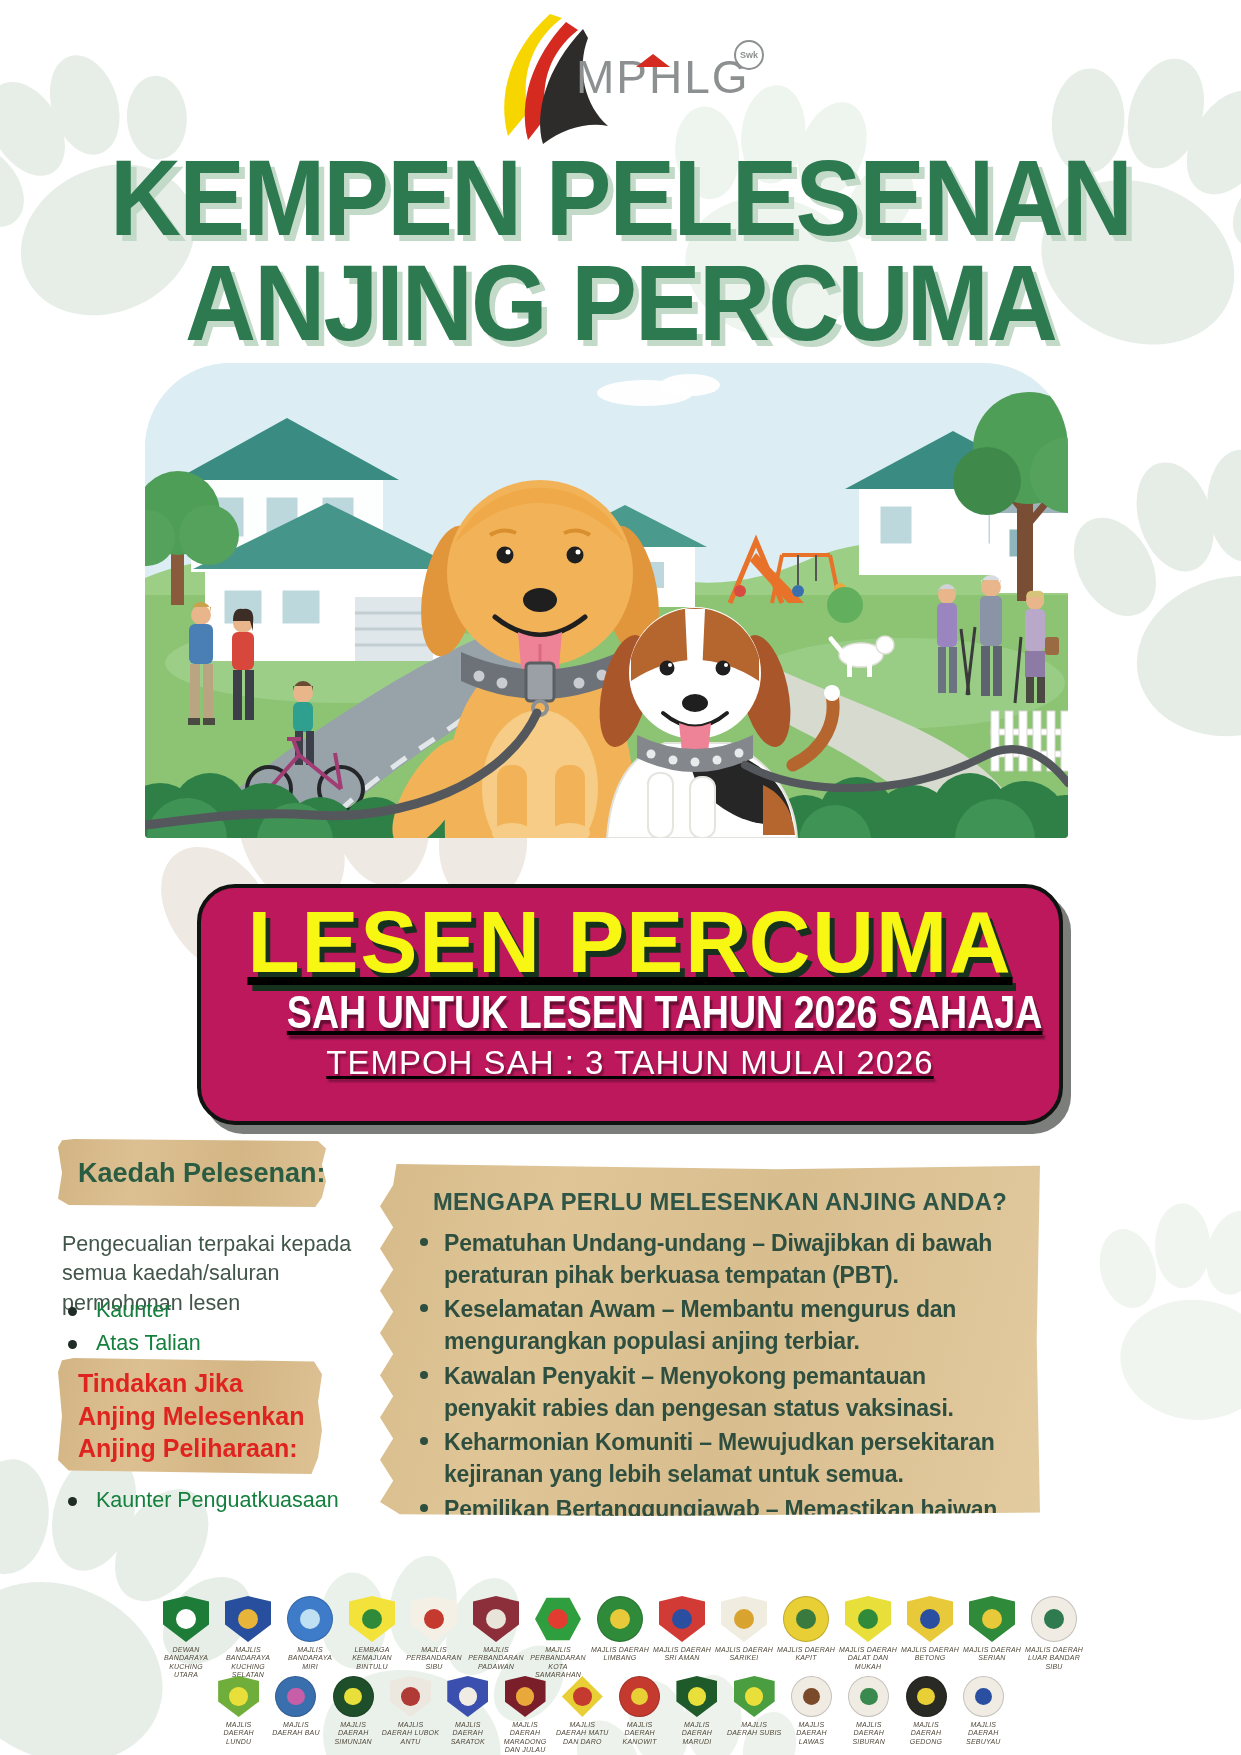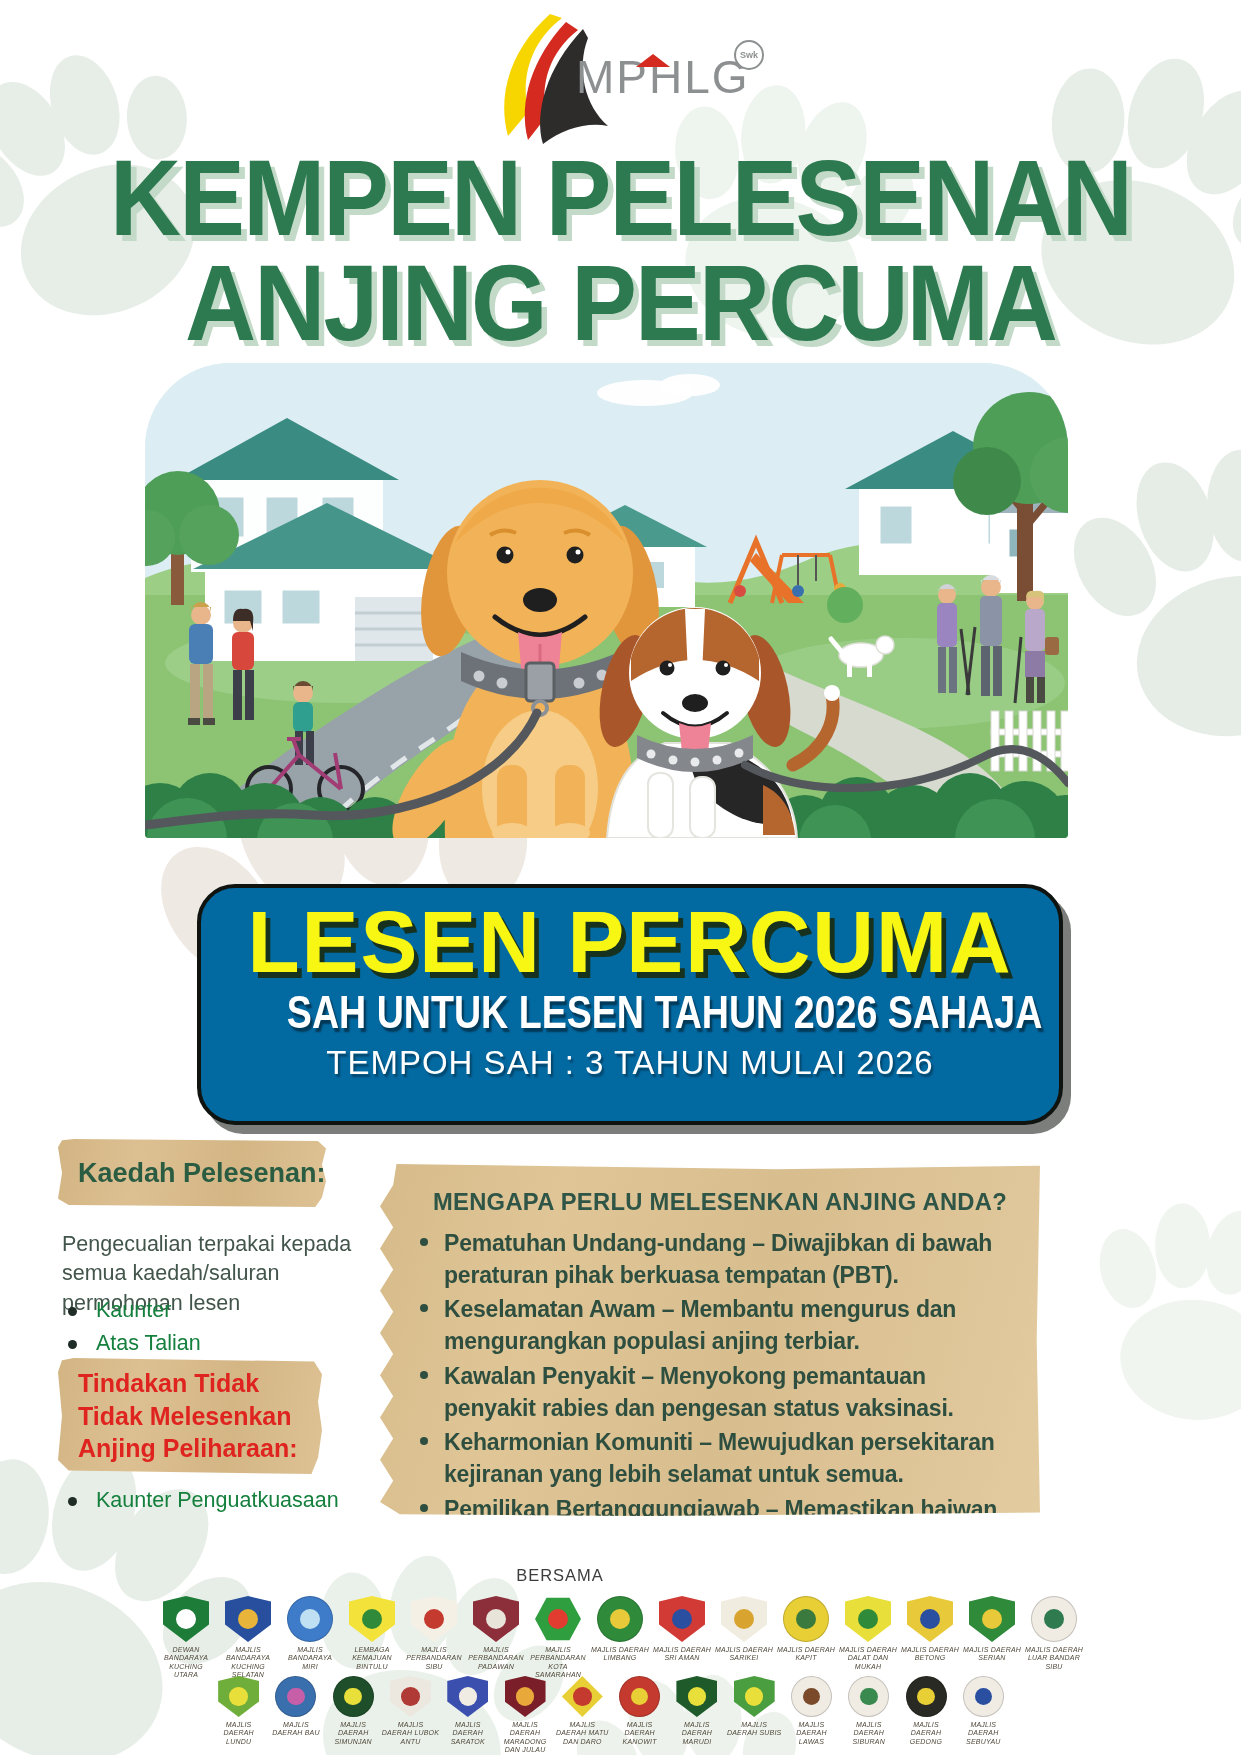--- a/index.html
+++ b/index.html
@@ -36,23 +36,24 @@
   }
   .title .line{display:block; font-size:107px; transform:scaleX(0.92); transform-origin:center;}
   
   .scene{
     position:absolute; left:145px; top:363px; width:923px; height:475px;
     border-radius:85px 85px 4px 4px; overflow:hidden; background:#dcedf4;
   }
   
   .banner{
     position:absolute; left:197px; top:884px; width:866px; height:241px;
-    background:#0369a1; border:4px solid #101410; border-radius:38px;
+    background:#be185d; border:4px solid #101410; border-radius:38px;
     box-sizing:border-box; text-align:center;
     box-shadow:8px 9px 0 rgba(15,20,15,0.55);
+    text-decoration:underline;
   }
   .banner-headline{
     margin-top:10px; font-size:88px; font-weight:bold; color:#f8f714;
     letter-spacing:2px; line-height:1.0;
     text-shadow:5px 6px 0 #16321f;
     transform:scaleX(0.97); transform-origin:center;
   }
   .banner-line2{
     font-size:47px; font-weight:bold; color:#ffffff; line-height:1.1;
     letter-spacing:0px; transform:scaleX(0.80); transform-origin:center;
@@ -468,38 +469,37 @@
   <div class="tape tape1">
     <h2>Kaedah Pelesenan:</h2>
   </div>
   <p class="left-para">Pengecualian terpakai kepada semua kaedah/saluran permohonan lesen</p>
   <ul class="plain list1" id="left-list-1">
       <li>Kaunter</li>
       <li>Atas Talian</li>
     </ul>
 
   <div class="tape tape2">
-    <h2>Tindakan Tidak Tidak Melesenkan Anjing Peliharaan:</h2>
+    <h2>Tindakan Jika Anjing Melesenkan Anjing Peliharaan:</h2>
   </div>
   <ul class="plain list2" id="left-list-2">
       <li>Kaunter Penguatkuasaan</li>
     </ul>
 
   <div class="parchment">
     <h2>MENGAPA PERLU MELESENKAN ANJING ANDA?</h2>
     <ul class="why" id="why-list">
         <li>Pematuhan Undang-undang – Diwajibkan di bawah peraturan pihak berkuasa tempatan (PBT).</li>
         <li>Keselamatan Awam – Membantu mengurus dan mengurangkan populasi anjing terbiar.</li>
         <li>Kawalan Penyakit – Menyokong pemantauan penyakit rabies dan pengesan status vaksinasi.</li>
         <li>Keharmonian Komuniti – Mewujudkan persekitaran kejiranan yang lebih selamat untuk semua.</li>
         <li>Pemilikan Bertanggungjawab – Memastikan haiwan peliharaan mempunyai identiti dan mudah dikesan.</li>
       </ul>
   </div>
 
-  <div class="bersama">BERSAMA</div>
   <div class="logo-row logo-row1" id="logo-row-1">
       <div class="council">
         <div class="crest shield" style="background: rgb(29, 124, 56);">
           <div class="inner" style="background: rgb(255, 255, 255);"></div>
         </div>
         <div class="lbl">DEWAN BANDARAYA KUCHING UTARA</div>
       </div>
       <div class="council">
         <div class="crest shield" style="background: rgb(39, 79, 158);">
           <div class="inner" style="background: rgb(232, 180, 58);"></div>

